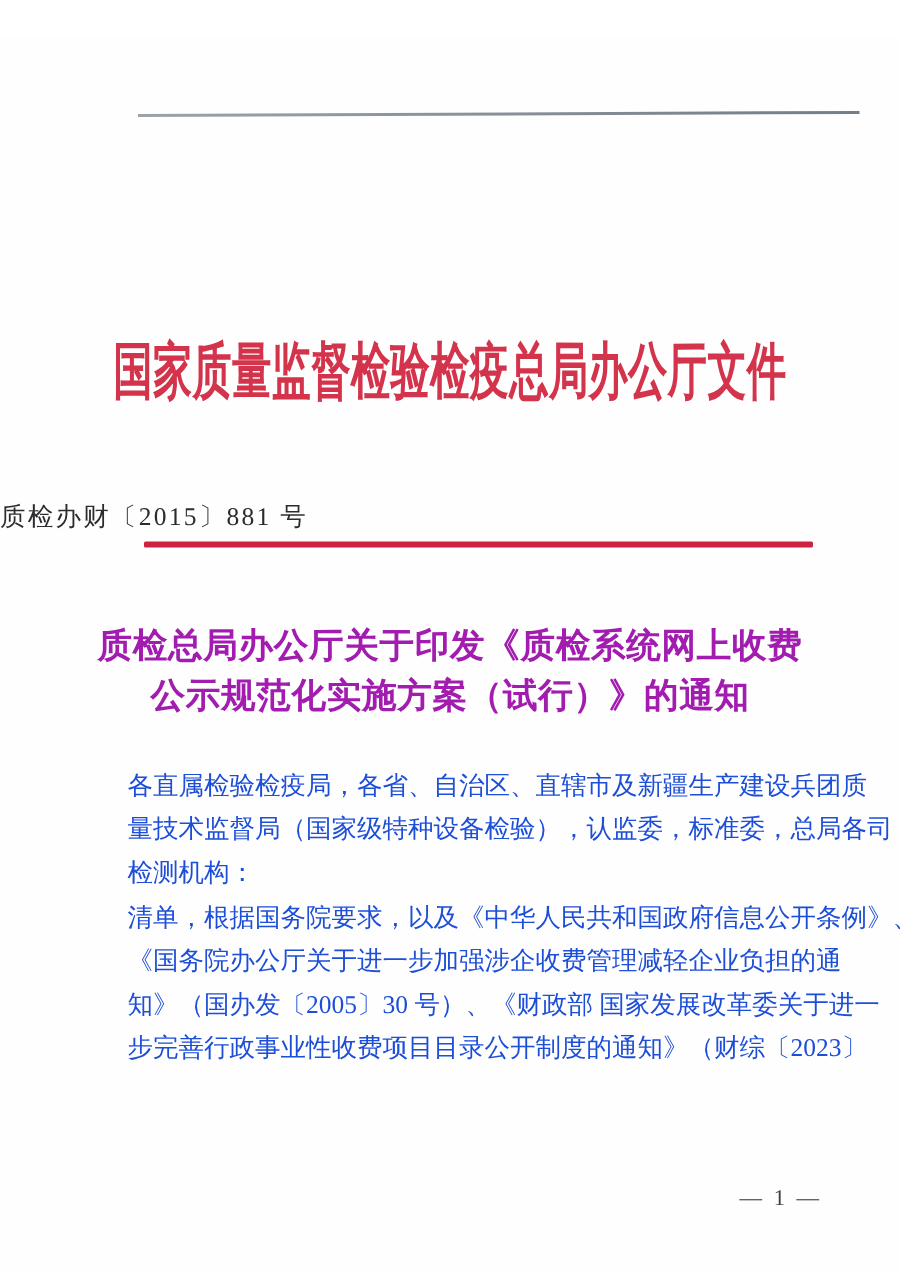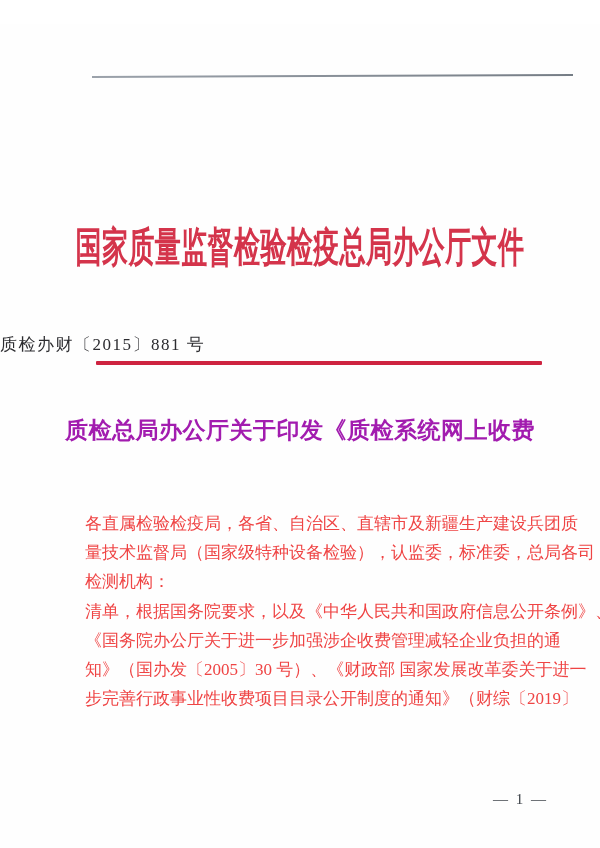--- a/index.html
+++ b/index.html
@@ -79,21 +79,21 @@
     letter-spacing: 0.5px;
   }
   
   .body-block {
     position: absolute;
     top: 485px;
     left: 85px;
     width: 466px;
     font-size: 17px;
     line-height: 29.2px;
-    color: #ef4444;
+    color: #1d4ed8;
   }
   .body-line {
     text-align: justify;
     text-align-last: justify;
     white-space: nowrap;
   }
   .body-line.no-justify {
     text-align: right;
     text-align-last: left;
   }
@@ -120,27 +120,28 @@
   <div class="scan-edge"></div>
 
   <div class="red-header">国家质量监督检验检疫总局办公厅文件</div>
 
   <div class="doc-number">质检办财〔2015〕881 号</div>
 
   <div class="red-rule"></div>
 
   <div class="doc-title">
     <div>质检总局办公厅关于印发《质检系统网上收费</div>
+    <div>公示规范化实施方案（试行）》的通知</div>
   </div>
 
   <div class="body-block">
     <div class="body-line">各直属检验检疫局，各省、自治区、直辖市及新疆生产建设兵团质</div>
     <div class="body-line">量技术监督局（国家级特种设备检验），认监委，标准委，总局各司</div>
     <div class="body-line no-justify">检测机构：</div>
     <div class="body-line">清单，根据国务院要求，以及《中华人民共和国政府信息公开条例》、</div>
     <div class="body-line">《国务院办公厅关于进一步加强涉企收费管理减轻企业负担的通</div>
     <div class="body-line">知》（国办发〔2005〕30 号）、《财政部 国家发展改革委关于进一</div>
-    <div class="body-line">步完善行政事业性收费项目目录公开制度的通知》（财综〔2019〕</div>
+    <div class="body-line">步完善行政事业性收费项目目录公开制度的通知》（财综〔2023〕</div>
   </div>
 
   <div class="page-number">— 1 —</div>
 
 </div>
 
 </body></html>

